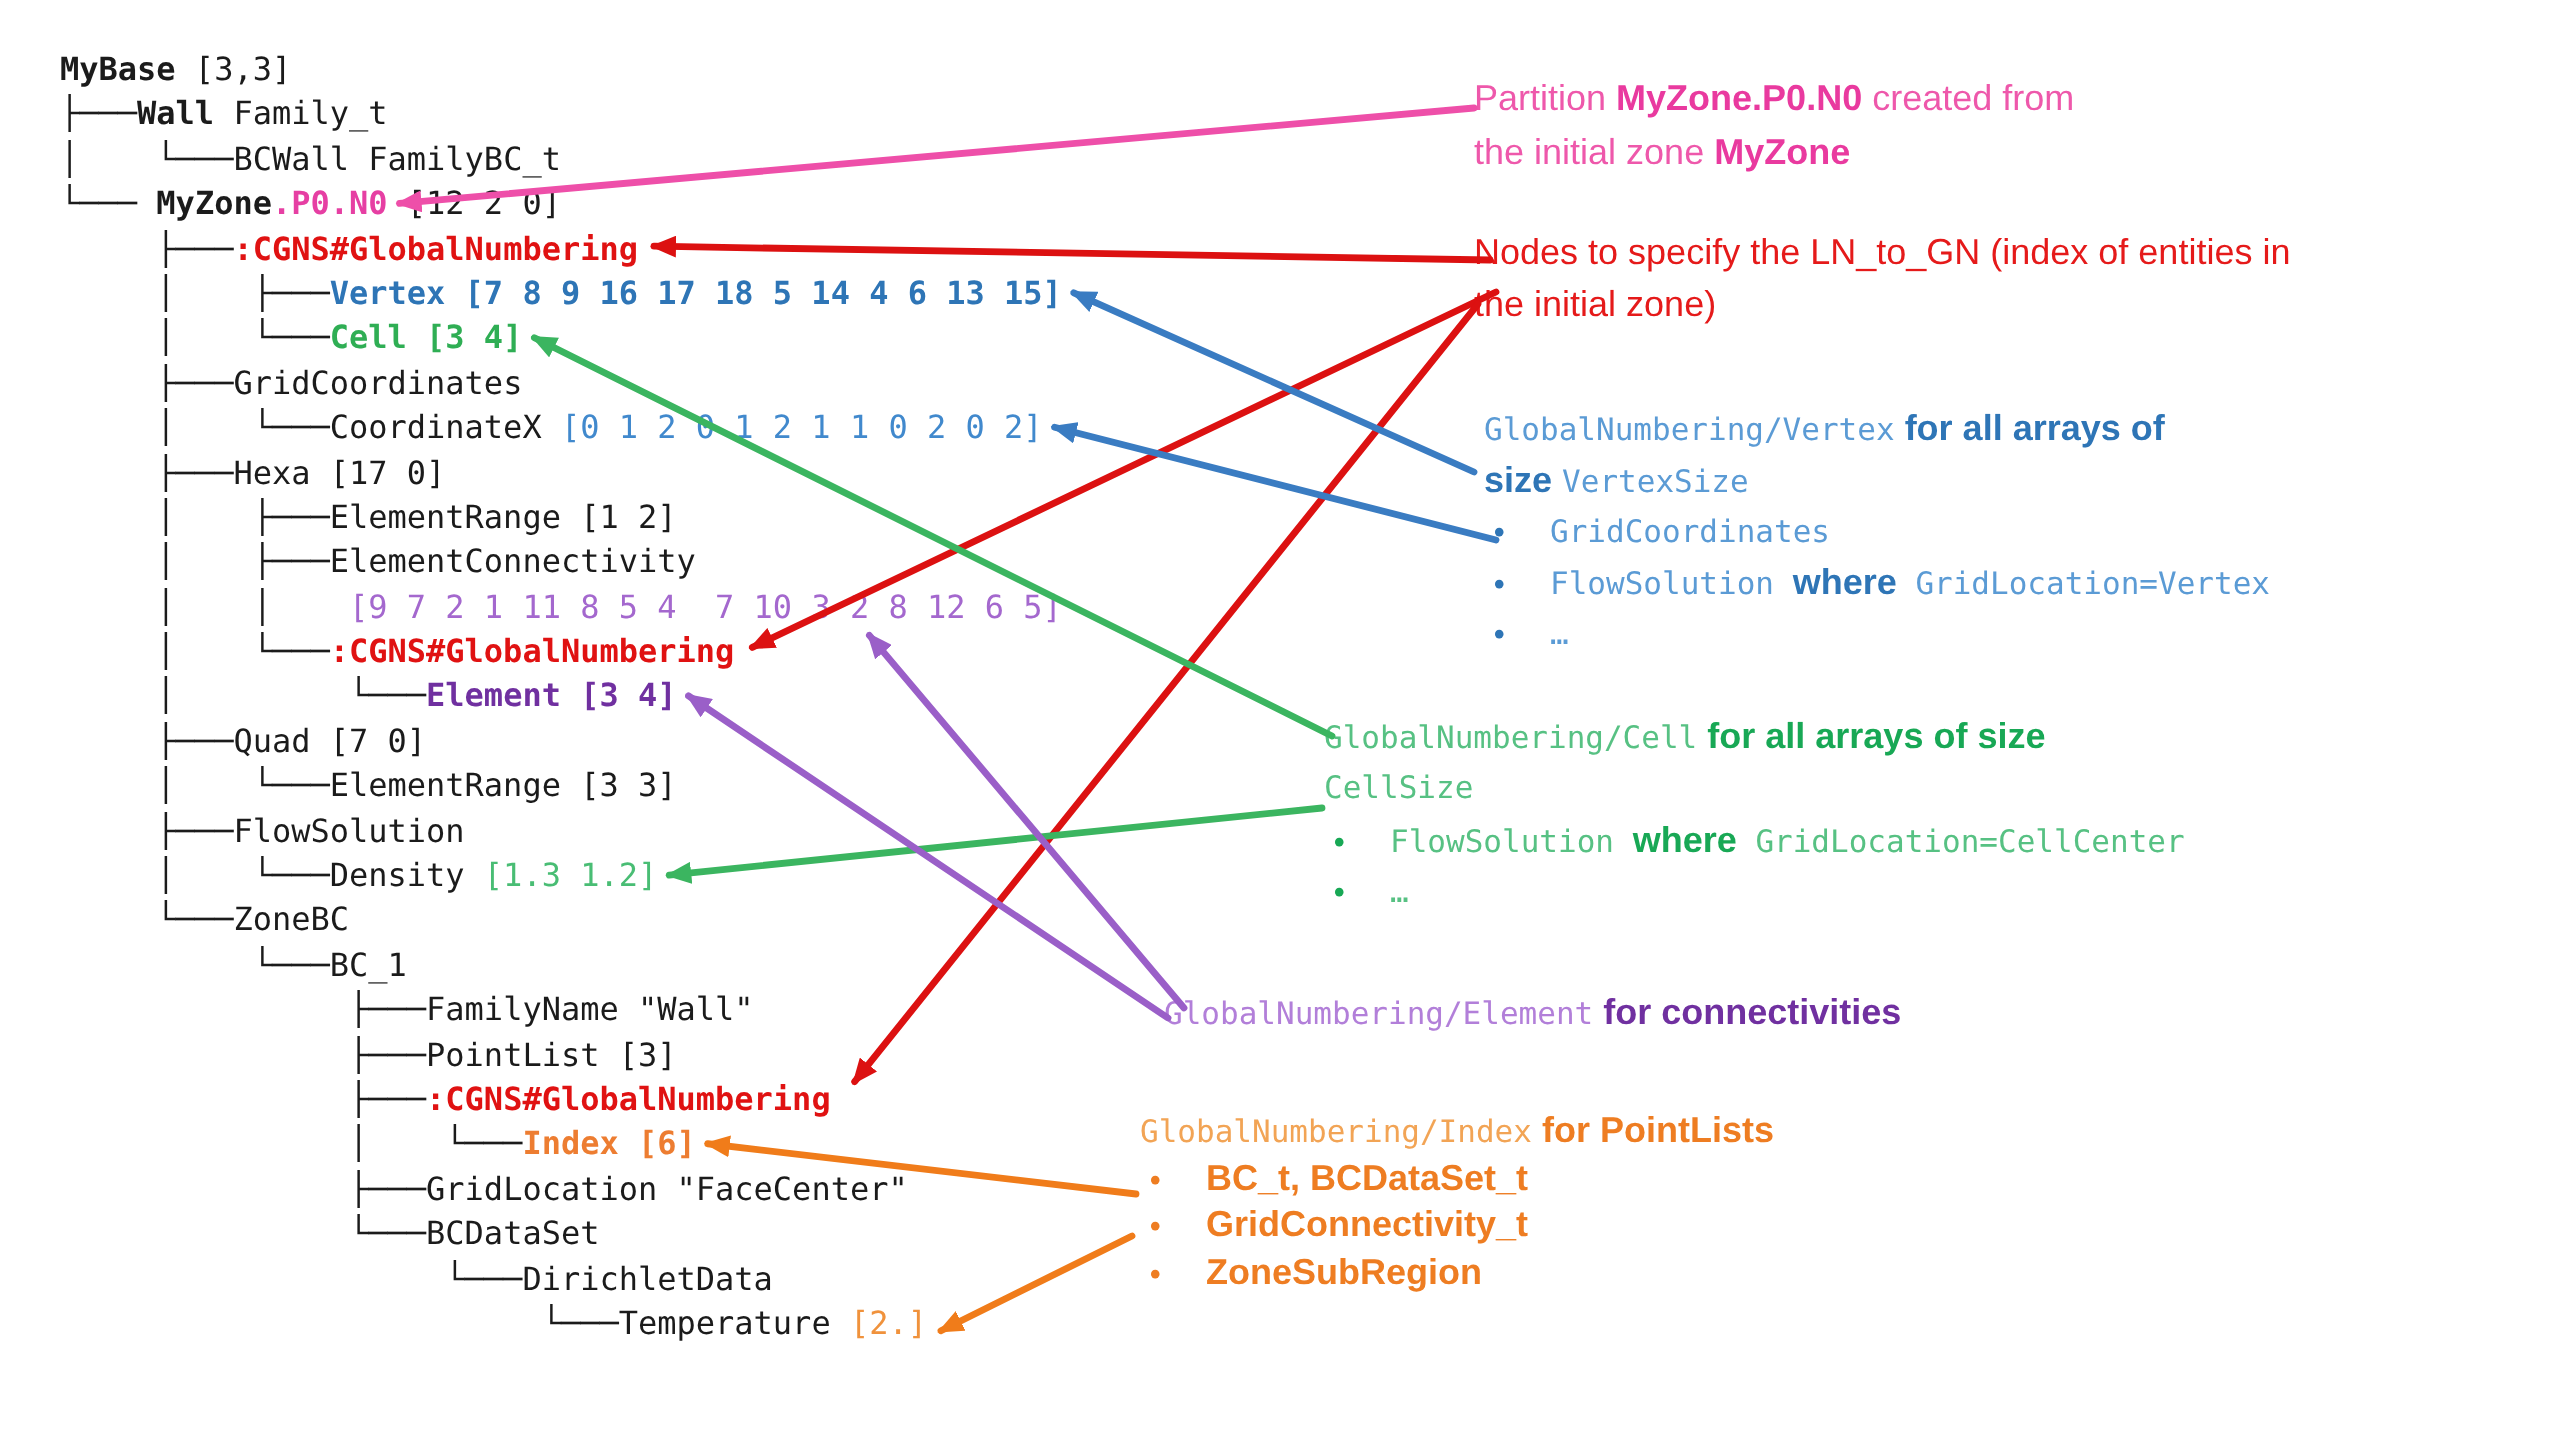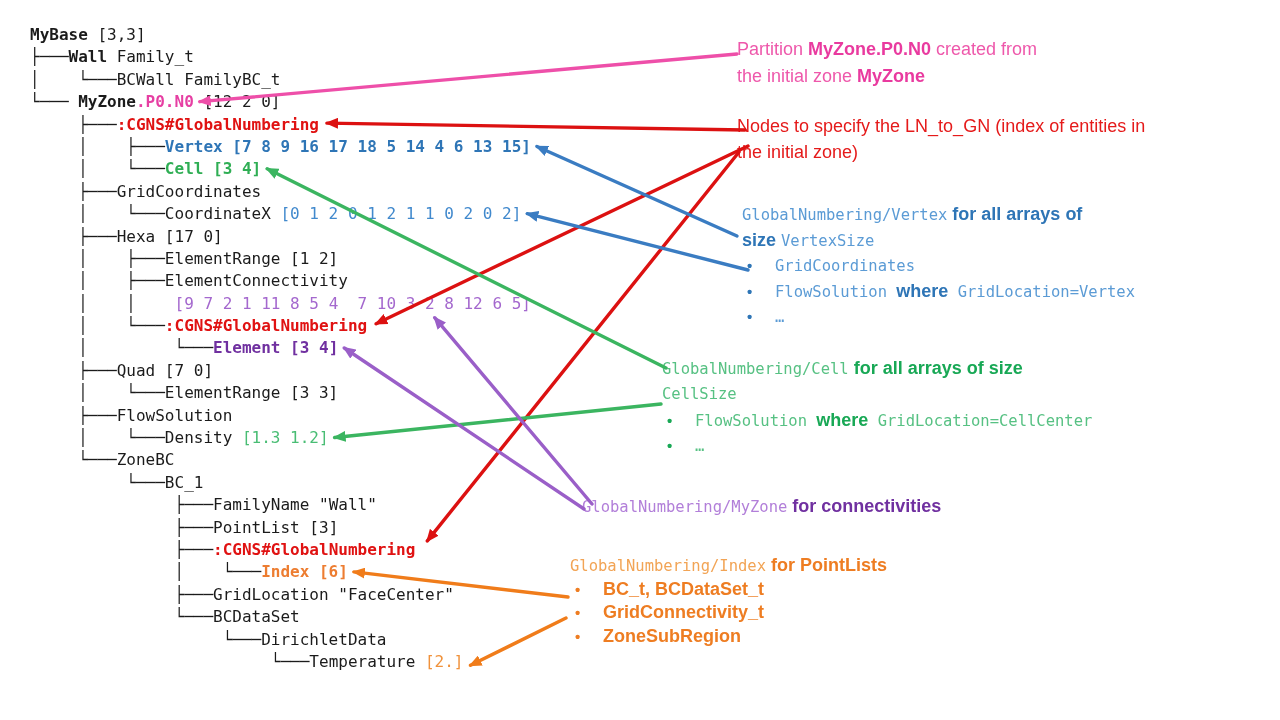--- a/index.html
+++ b/index.html
@@ -20,21 +20,21 @@
 </style>
 </head>
 <body>
 
 <div id="tree" style="left: 30px; top: 24px;"><div class="tree-row"><span></span><span class="b" style="color: rgb(27, 27, 27);">MyBase</span><span style="color: rgb(27, 27, 27);"> [3,3]</span></div><div class="tree-row"><span>├───</span><span class="b" style="color: rgb(27, 27, 27);">Wall</span><span style="color: rgb(27, 27, 27);"> Family_t</span></div><div class="tree-row"><span>│    └───</span><span style="color: rgb(27, 27, 27);">BCWall FamilyBC_t</span></div><div class="tree-row"><span>└─── </span><span class="b" style="color: rgb(27, 27, 27);">MyZone</span><span class="b" style="color: rgb(230, 63, 163);">.P0.N0</span><span style="color: rgb(27, 27, 27);"> [12 2 0]</span></div><div class="tree-row"><span>     ├───</span><span class="b" style="color: rgb(224, 18, 18);">:CGNS#GlobalNumbering</span></div><div class="tree-row"><span>     │    ├───</span><span class="b" style="color: rgb(46, 117, 182);">Vertex [7 8 9 16 17 18 5 14 4 6 13 15]</span></div><div class="tree-row"><span>     │    └───</span><span class="b" style="color: rgb(47, 174, 84);">Cell [3 4]</span></div><div class="tree-row"><span>     ├───</span><span style="color: rgb(27, 27, 27);">GridCoordinates</span></div><div class="tree-row"><span>     │    └───</span><span style="color: rgb(27, 27, 27);">CoordinateX </span><span style="color: rgb(65, 137, 205);">[0 1 2 0 1 2 1 1 0 2 0 2]</span></div><div class="tree-row"><span>     ├───</span><span style="color: rgb(27, 27, 27);">Hexa [17 0]</span></div><div class="tree-row"><span>     │    ├───</span><span style="color: rgb(27, 27, 27);">ElementRange [1 2]</span></div><div class="tree-row"><span>     │    ├───</span><span style="color: rgb(27, 27, 27);">ElementConnectivity</span></div><div class="tree-row"><span>     │    │    </span><span style="color: rgb(164, 104, 206);">[9 7 2 1 11 8 5 4  7 10 3 2 8 12 6 5]</span></div><div class="tree-row"><span>     │    └───</span><span class="b" style="color: rgb(224, 18, 18);">:CGNS#GlobalNumbering</span></div><div class="tree-row"><span>     │         └───</span><span class="b" style="color: rgb(112, 48, 160);">Element</span><span class="b" style="color: rgb(112, 48, 160);"> [3 4]</span></div><div class="tree-row"><span>     ├───</span><span style="color: rgb(27, 27, 27);">Quad [7 0]</span></div><div class="tree-row"><span>     │    └───</span><span style="color: rgb(27, 27, 27);">ElementRange [3 3]</span></div><div class="tree-row"><span>     ├───</span><span style="color: rgb(27, 27, 27);">FlowSolution</span></div><div class="tree-row"><span>     │    └───</span><span style="color: rgb(27, 27, 27);">Density </span><span style="color: rgb(73, 189, 116);">[1.3 1.2]</span></div><div class="tree-row"><span>     └───</span><span style="color: rgb(27, 27, 27);">ZoneBC</span></div><div class="tree-row"><span>          └───</span><span style="color: rgb(27, 27, 27);">BC_1</span></div><div class="tree-row"><span>               ├───</span><span style="color: rgb(27, 27, 27);">FamilyName "Wall"</span></div><div class="tree-row"><span>               ├───</span><span style="color: rgb(27, 27, 27);">PointList [3]</span></div><div class="tree-row"><span>               ├───</span><span class="b" style="color: rgb(224, 18, 18);">:CGNS#GlobalNumbering</span></div><div class="tree-row"><span>               │    └───</span><span class="b" style="color: rgb(237, 125, 49);">Index [6]</span></div><div class="tree-row"><span>               ├───</span><span style="color: rgb(27, 27, 27);">GridLocation "FaceCenter"</span></div><div class="tree-row"><span>               └───</span><span style="color: rgb(27, 27, 27);">BCDataSet</span></div><div class="tree-row"><span>                    └───</span><span style="color: rgb(27, 27, 27);">DirichletData</span></div><div class="tree-row"><span>                         └───</span><span style="color: rgb(27, 27, 27);">Temperature </span><span style="color: rgb(240, 146, 60);">[2.]</span></div></div>
 <div id="annotations">
     <div class="ann" id="ann-partition" style="left: 737px; top: 36px; line-height: 27px;"><div class="ann-line" style="height: 27px;"><span class="s" style="color: rgb(238, 88, 171);">Partition </span><span class="s b" style="color: rgb(233, 58, 159);">MyZone.P0.N0</span><span class="s" style="color: rgb(238, 88, 171);"> created from</span></div><div class="ann-line" style="height: 27px;"><span class="s" style="color: rgb(238, 88, 171);">the initial zone </span><span class="s b" style="color: rgb(233, 58, 159);">MyZone</span></div></div>
     <div class="ann" id="ann-lntogn" style="left: 737px; top: 113px; line-height: 26px;"><div class="ann-line" style="height: 26px;"><span class="s" style="color: rgb(229, 26, 26); text-align: right;">Nodes to specify the LN_to_GN (index of entities in</span></div><div class="ann-line" style="height: 26px;"><span class="s" style="color: rgb(229, 26, 26);">the initial zone)</span></div></div>
     <div class="ann" id="ann-vertex" style="left: 742px; top: 202px; line-height: 25.5px;"><div class="ann-line" style="height: 25.5px;"><span class="m" style="color: rgb(91, 155, 213);">GlobalNumbering/Vertex</span><span class="s b" style="color: rgb(46, 117, 182);"> for all arrays of</span></div><div class="ann-line" style="height: 25.5px;"><span class="s b" style="color: rgb(46, 117, 182);">size </span><span class="m" style="color: rgb(91, 155, 213);">VertexSize</span></div><div class="ann-line" style="height: 25.5px;"><span class="bullet" style="color: rgb(46, 117, 182);">•</span><span class="m" style="color: rgb(91, 155, 213);">GridCoordinates</span></div><div class="ann-line" style="height: 25.5px;"><span class="bullet" style="color: rgb(46, 117, 182);">•</span><span class="m" style="color: rgb(91, 155, 213);">FlowSolution </span><span class="s b" style="color: rgb(46, 117, 182);">where</span><span class="m" style="color: rgb(91, 155, 213);"> GridLocation=Vertex</span></div><div class="ann-line" style="height: 25.5px;"><span class="bullet" style="color: rgb(46, 117, 182);">•</span><span class="m" style="color: rgb(91, 155, 213);">…</span></div></div>
     <div class="ann" id="ann-cell" style="left: 662px; top: 355px; line-height: 26px;"><div class="ann-line" style="height: 26px;"><span class="m" style="color: rgb(87, 193, 131);">GlobalNumbering/Cell</span><span class="s b" style="color: rgb(24, 168, 85);"> for all arrays of size</span></div><div class="ann-line" style="height: 26px;"><span class="m" style="color: rgb(87, 193, 131);">CellSize</span></div><div class="ann-line" style="height: 26px;"><span class="bullet" style="color: rgb(24, 168, 85);">•</span><span class="m" style="color: rgb(87, 193, 131);">FlowSolution </span><span class="s b" style="color: rgb(24, 168, 85);">where</span><span class="m" style="color: rgb(87, 193, 131);"> GridLocation=CellCenter</span></div><div class="ann-line" style="height: 26px;"><span class="bullet" style="color: rgb(24, 168, 85);">•</span><span class="m" style="color: rgb(87, 193, 131);">…</span></div></div>
-    <div class="ann" id="ann-element" style="left: 582px; top: 494px; line-height: 24px;"><div class="ann-line" style="height: 24px;"><span class="m" style="color: rgb(178, 127, 217);">GlobalNumbering/MyZone</span><span class="s b" style="color: rgb(112, 48, 160);"> for connectivities</span></div></div>
+    <div class="ann" id="ann-element" style="left: 582px; top: 494px; line-height: 24px;"><div class="ann-line" style="height: 24px;"><span class="m" style="color: rgb(178, 127, 217);">GlobalNumbering/Element</span><span class="s b" style="color: rgb(112, 48, 160);"> for connectivities</span></div></div>
     <div class="ann" id="ann-index" style="left: 570px; top: 554px; line-height: 23.6px;"><div class="ann-line" style="height: 23.6px;"><span class="m" style="color: rgb(242, 164, 85);">GlobalNumbering/Index</span><span class="s b" style="color: rgb(238, 125, 34);"> for PointLists</span></div><div class="ann-line" style="height: 23.6px;"><span class="bullet" style="color: rgb(238, 125, 34);">•</span><span class="s b" style="color: rgb(238, 125, 34);">BC_t, BCDataSet_t</span></div><div class="ann-line" style="height: 23.6px;"><span class="bullet" style="color: rgb(238, 125, 34);">•</span><span class="s b" style="color: rgb(238, 125, 34);">GridConnectivity_t</span></div><div class="ann-line" style="height: 23.6px;"><span class="bullet" style="color: rgb(238, 125, 34);">•</span><span class="s b" style="color: rgb(238, 125, 34);">ZoneSubRegion</span></div></div>
   </div>
 <svg id="arrows" viewBox="0 0 1280 720" xmlns="http://www.w3.org/2000/svg">
     <defs id="arrow-defs">
       <marker id="mk0" markerUnits="userSpaceOnUse" markerWidth="14" markerHeight="11" refX="11" refY="5.5" orient="auto">
         <path d="M0,0 L13,5.5 L0,11 Z" fill="#ee4fa9"></path>
       </marker>
       <marker id="mk1" markerUnits="userSpaceOnUse" markerWidth="14" markerHeight="11" refX="11" refY="5.5" orient="auto">
         <path d="M0,0 L13,5.5 L0,11 Z" fill="#dc1111"></path>
       </marker>

